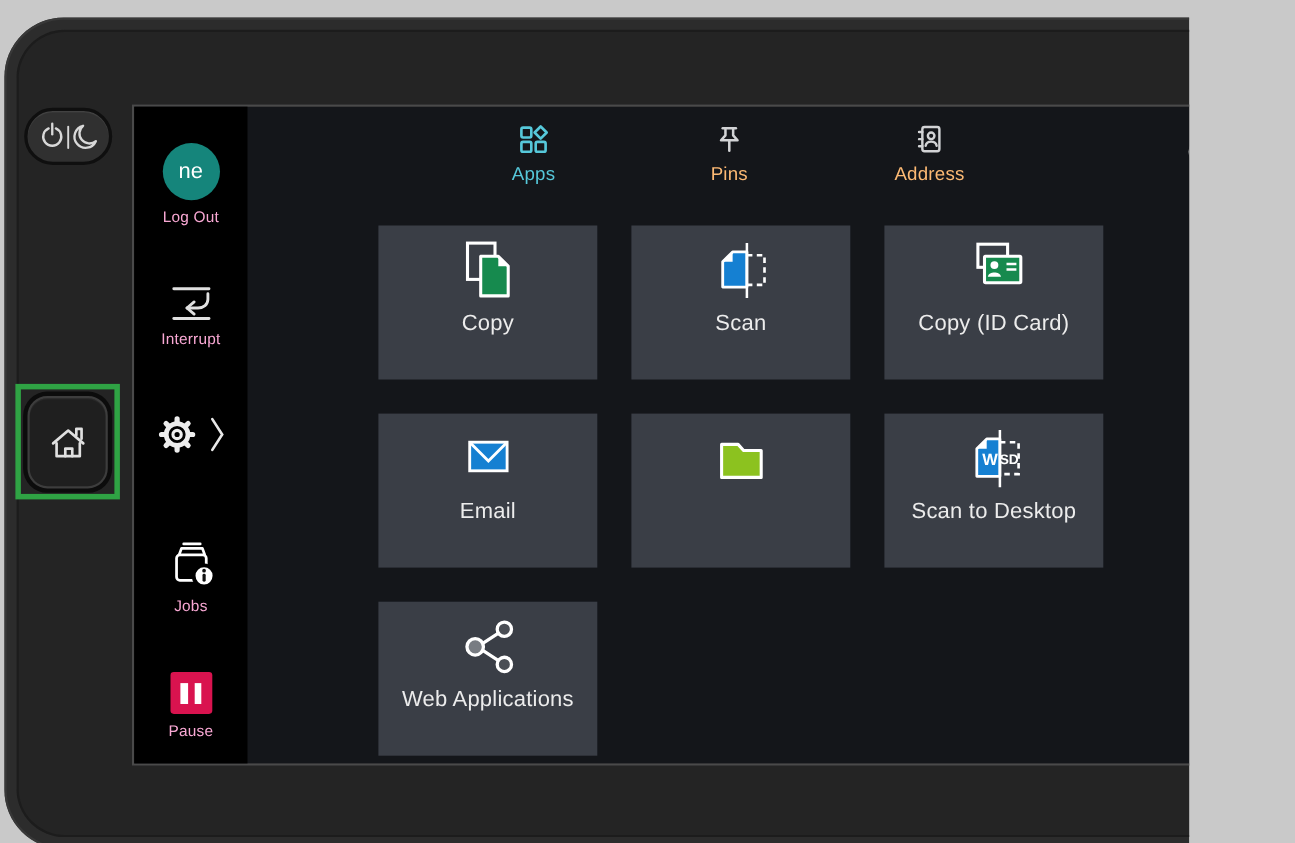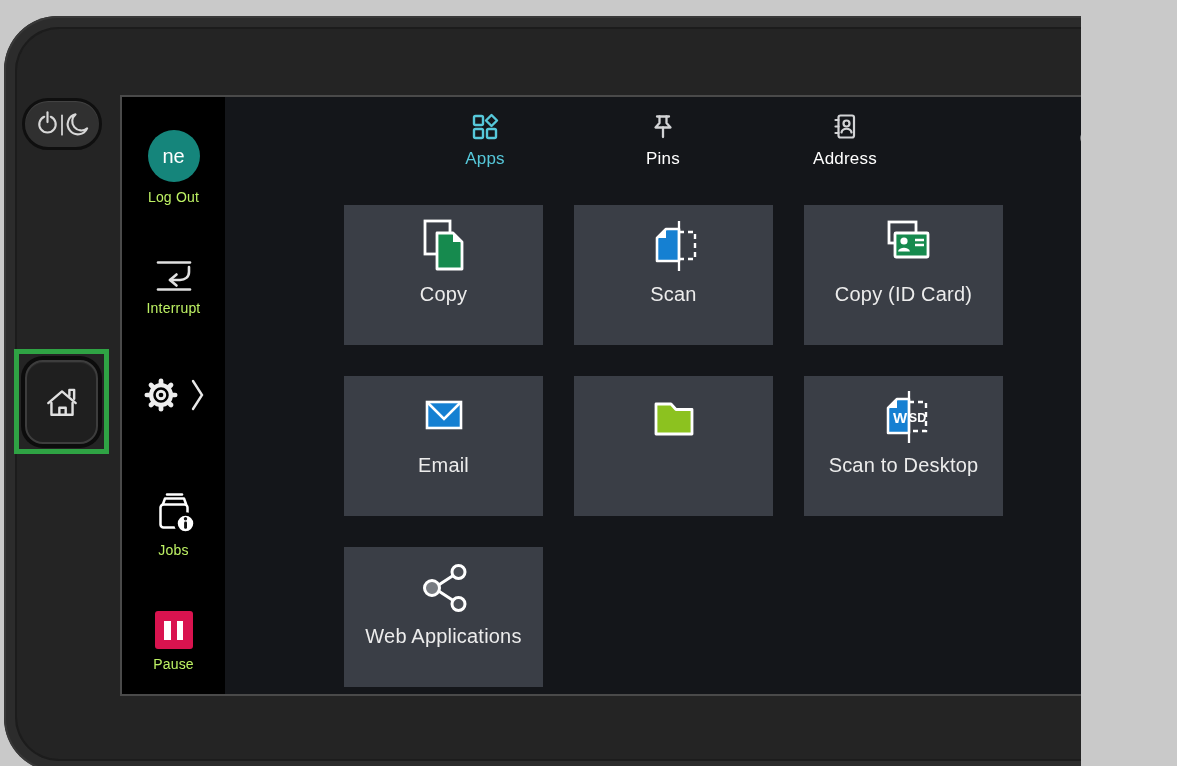--- a/index.html
+++ b/index.html
@@ -40,36 +40,36 @@
   
   .screen {
     position: absolute; left: 120px; top: 83px; width: 1016px; height: 601px;
     background: #14161a; border: 2px solid #4a4a4a;
   }
   .sidebar {
     position: absolute; left: 0; top: 0; width: 103px; height: 100%;
     background: #000;
   }
   .sb-item { position: absolute; width: 100%; display: flex; flex-direction: column; align-items: center; cursor: pointer; }
-  .sb-label { color: #bef264; font-size: 14px; margin-top: 7px; letter-spacing: .2px; }
+  .sb-label { color: #f9a8d4; font-size: 14px; margin-top: 7px; letter-spacing: .2px; }
   .avatar {
     width: 52px; height: 52px; border-radius: 50%; background: #15857b;
     color: #fff; font-size: 20px; display: flex; align-items: center; justify-content: center;
   }
   .pause-sq {
     width: 38px; height: 38px; border-radius: 3px; background: #d9134f;
     display: flex; align-items: center; justify-content: center; gap: 6px;
   }
   .pause-sq i { display:block; width: 6.5px; height: 19px; background: #fff; }
   .gear-row { flex-direction: row !important; gap: 13px; justify-content: center; align-items: center; }
 
   .main { position: absolute; left: 103px; top: 0; width: 909px; height: 597px; }
   
   .tab { position: absolute; top: 15px; width: 130px; display: flex; flex-direction: column; align-items: center; gap: 7px; cursor: pointer; justify-content: space-between; }
-  .tab-label { font-size: 17px; color: #ffffff; letter-spacing: .2px; }
+  .tab-label { font-size: 17px; color: #fdba74; letter-spacing: .2px; }
   .tab.active .tab-label { color: #56c8da; }
   .help-btn { position: absolute; left: 854px; top: 25px; width: 32px; height: 32px; cursor: pointer; }
   
   .tiles {
     position: absolute; left: 119px; top: 108px;
     display: grid; grid-template-columns: repeat(3, 199px); grid-auto-rows: 140px;
     column-gap: 20px; row-gap: 19px; gap: 31px;
   }
   .tile {
     background: #3a3e46; display: flex; flex-direction: column; align-items: center;

